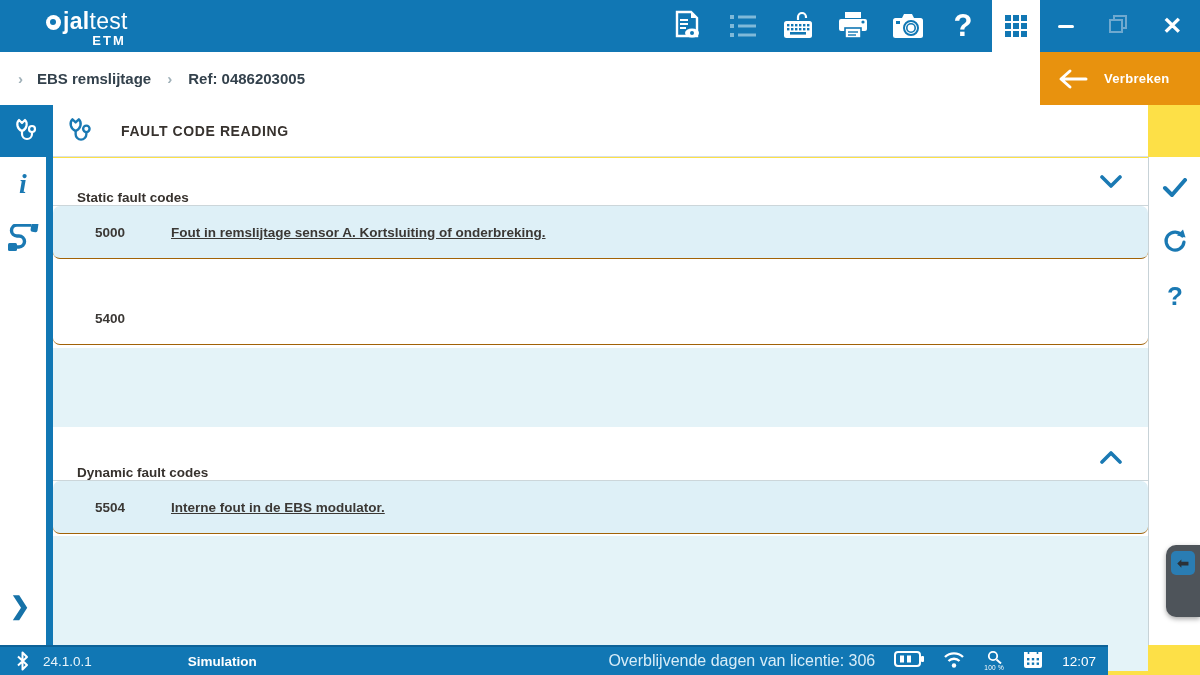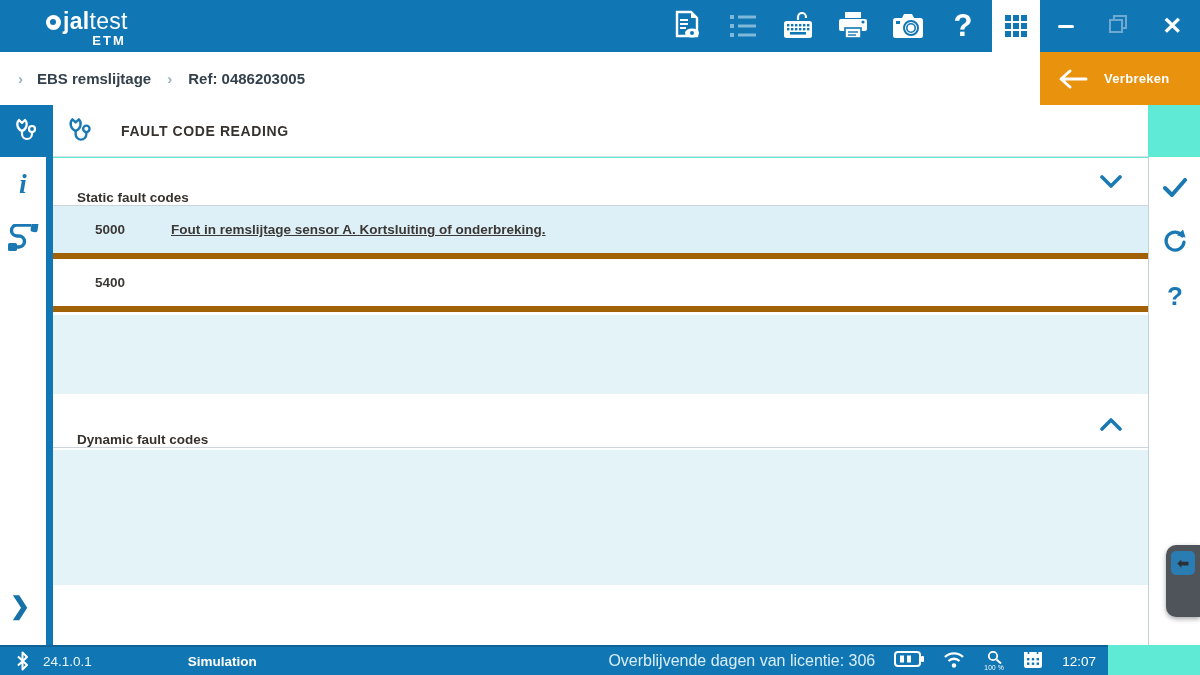--- a/index.html
+++ b/index.html
@@ -1,17 +1,17 @@
 <!DOCTYPE html>
 <html><head>
 <meta charset="utf-8">
 <style>
   * { margin:0; padding:0; box-sizing:border-box; }
   html,body { width:1200px; height:675px; overflow:hidden; font-family:"Liberation Sans",sans-serif; background:#fff; }
-  .stage { position:relative; width:1200px; height:675px; background:#5eead4; }
+  .stage { position:relative; width:1200px; height:675px; background:#fde047; }
 
   
   .topbar { position:absolute; left:0; top:0; width:1200px; height:52px; background:#1177b4; display:flex; align-items:center; }
   .logo { margin-left:46px; color:#fff; line-height:1; position:relative; top:2px; }
   .logo-row { display:flex; align-items:baseline; }
   .logo-dot { width:15px; height:15px; background:#fff; border-radius:50%; position:relative; top:1px; margin-right:2px; }
   .logo-dot::after { content:""; position:absolute; left:4px; top:4px; width:6px; height:6px; background:#1177b4; border-radius:50%; }
   .logo-jal { font-size:23px; font-weight:800; letter-spacing:.3px; }
   .logo-test { font-size:23px; font-weight:300; letter-spacing:.3px; }
   .logo-etm { font-size:13px; font-weight:800; letter-spacing:2px; text-align:right; margin-top:1px; padding-right:2px; }
@@ -43,23 +43,23 @@
 
   
   .main-title { position:absolute; left:53px; top:105px; width:1095px; height:52px; background:#fff; border-bottom:1px solid #d9e1e5; display:flex; align-items:center; }
   .main-title .t-icon { margin-left:14px; }
   .main-title .t-text { margin-left:26px; color:#37322e; font-size:14px; font-weight:800; letter-spacing:.6px; }
 
   
   .content { position:absolute; left:53px; top:158px; width:1095px; height:487px; background:#fff; }
   .sec-head { height:48px; background:#fff; border-bottom:1px solid #ccd6da; display:flex; align-items:center; justify-content:space-between; padding:0 26px 0 24px; }
   .sec-title { color:#37322e; font-size:13.5px; font-weight:700;margin-top:31px; }
-  .fc-row { height:53px; display:flex; align-items:center; padding-left:42px; border-bottom:6px solid #a16207; }
+  .fc-row { height:53px; display:flex; align-items:center; padding-left:42px; border-bottom:1px solid #a16207;border-radius:7px; }
   .fc-row.lt { background:#def0f7; }
-  .fc-row.wt { background:#ffffff; }
+  .fc-row.wt { background:#ffffff;margin-top:33px; }
   .fc-code { width:76px; color:#3b3835; font-size:13.5px; font-weight:700; }
   .fc-desc { color:#3b3835; font-size:13.5px; font-weight:700;text-decoration:underline; }
   .empty-block1 { height:79px; background:#e4f3f8; margin-top:3px; }
   .gap-w { height:6px; background:#fff; }
   .empty-block2 { height:135px; background:#e4f3f8; margin-top:2px; }
 
   
   .right-strip { position:absolute; left:1148px; top:157px; width:52px; height:488px; background:#fff; border-left:1px solid #c7d2d7; }
   .rt-item { width:52px; height:46px; display:flex; align-items:center; justify-content:center; margin-top:8px; }
   .rt-q { color:#1a79b3; font-size:26px; font-weight:800; }
@@ -251,20 +251,24 @@
     </div>
     <div class="empty-block1"></div>
     <div class="gap-w"></div>
 
     <div class="sec-head">
       <span class="sec-title">Dynamic fault codes</span>
       <svg width="22" height="14" viewBox="0 0 22 14">
         <path d="M2 12 L11 3 L20 12" fill="none" stroke="#1a79b3" stroke-width="3.6" stroke-linecap="round" stroke-linejoin="round"></path>
       </svg>
     </div>
+    <div class="fc-row lt">
+      <span class="fc-code">5504</span>
+      <span class="fc-desc">Interne fout in de EBS modulator.</span>
+    </div>
     <div class="empty-block2"></div>
   </div>
 
   <div class="right-strip">
     <div class="rt-item">
       <svg width="26" height="20" viewBox="0 0 26 20">
         <path d="M3 10 L10 17 L23 2" fill="none" stroke="#1a79b3" stroke-width="4" stroke-linecap="round" stroke-linejoin="round"></path>
       </svg>
     </div>
     <div class="rt-item">

